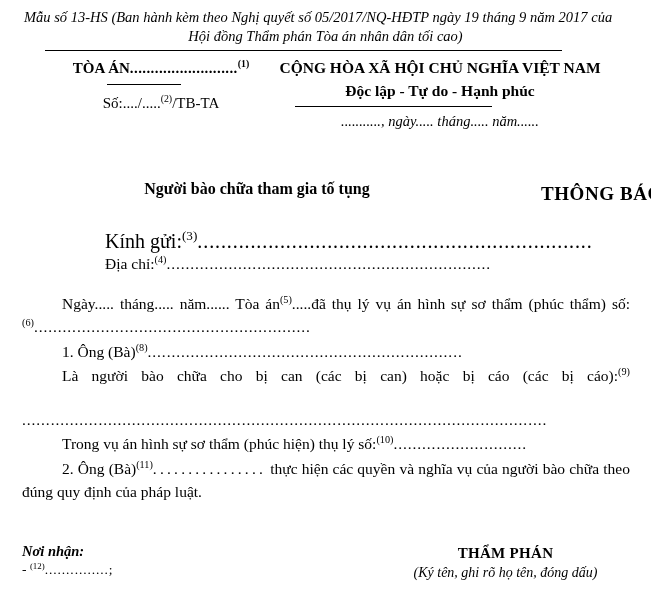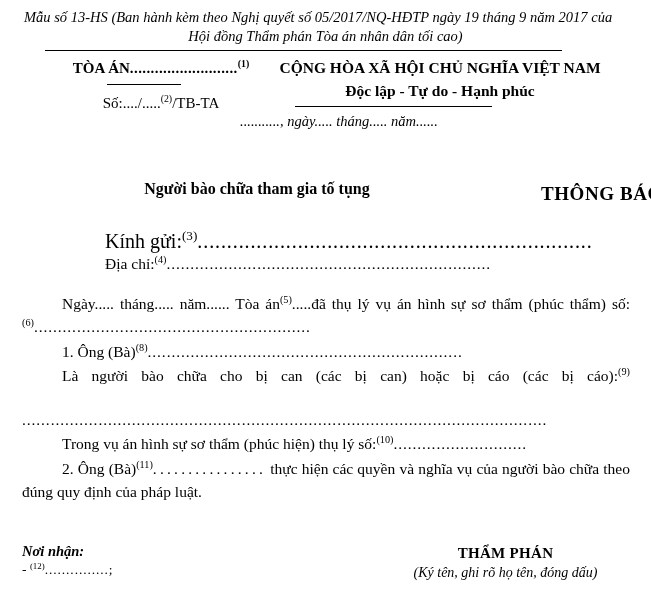--- a/index.html
+++ b/index.html
@@ -105,20 +105,21 @@
     top: 106px;
     width: 197px;
     height: 0;
     border-top: 1.4px solid #000;
   }
   .date-line {
     position: absolute;
     left: 240px;
     top: 113px;
     width: 400px;
+    text-align: center;
     font-style: italic;
     font-size: 14.5px;
     white-space: nowrap;
   }
 
   
   .title-main {
     position: absolute;
     left: 12px;
     top: 155px;

